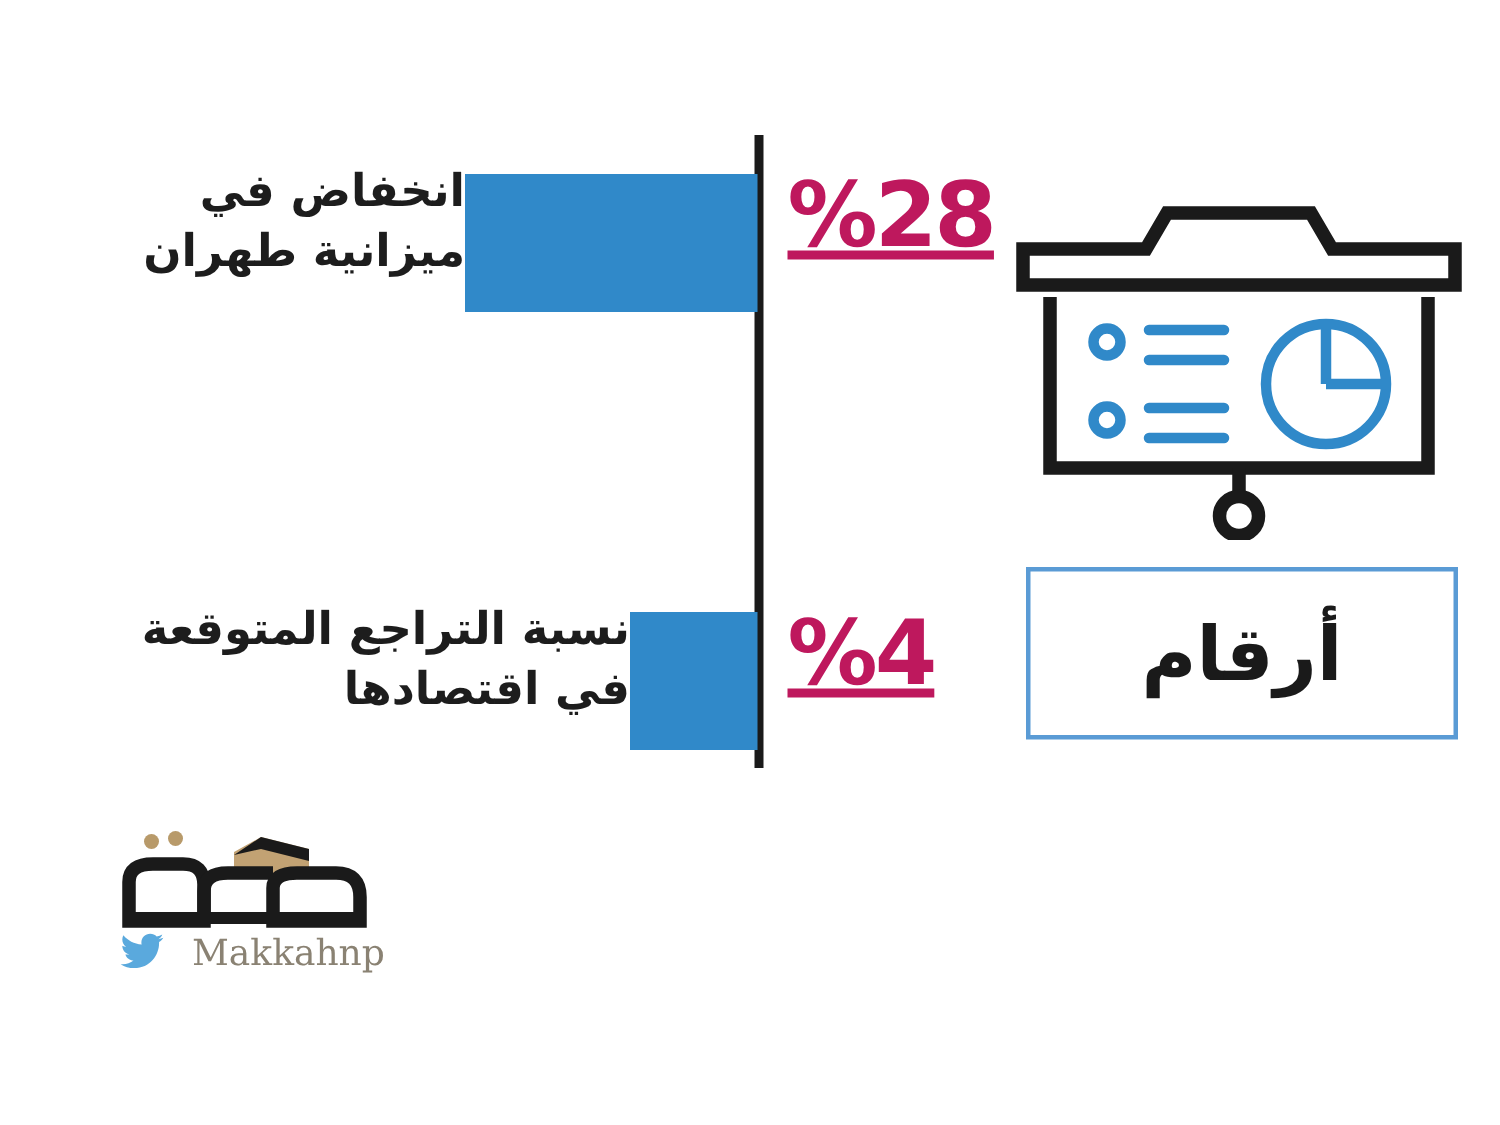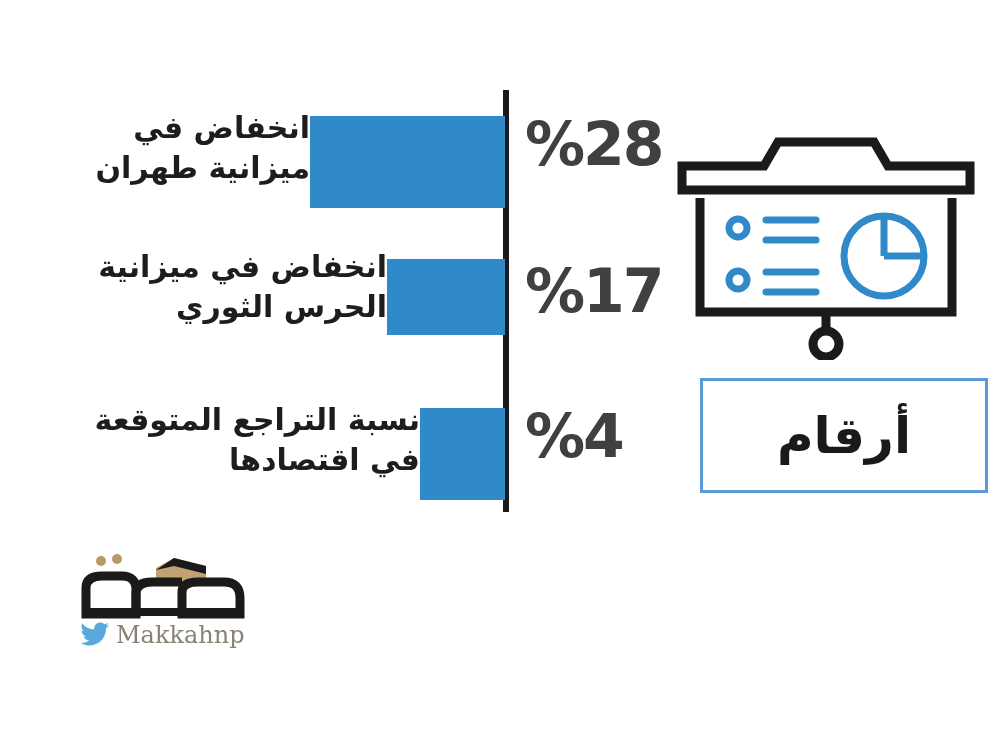--- a/index.html
+++ b/index.html
@@ -81,23 +81,24 @@
 
   
   .row-value {
     position: absolute;
     top: 6px;
     left: 525px;
     font-family: "DejaVu Sans", "Liberation Sans", sans-serif;
     font-size: 60px;
     font-weight: 900;
     letter-spacing: -2px;
-    color: #404040;
+    color: #be185d;
     line-height: 1;
     direction: ltr;
+    text-decoration: underline;
   }
   #row-1 .row-value { top: 14px; }
   #row-2 .row-value { top: 6px; }
 
   
   #right-panel {
     position: absolute;
     left: 672px;
     top: 120px;
     width: 312px;
@@ -114,21 +115,20 @@
     position: absolute;
     left: 12px;
     top: 258px;
     width: 288px;
     height: 115px;
     border: 3px solid #5a9bd5;
     background: #ffffff;
     display: flex;
     align-items: center;
     justify-content: center;
-    margin-left: 16px;
   }
   #caption-text {
     font-family: "DejaVu Sans", "Liberation Sans", sans-serif;
     font-size: 50px;
     font-weight: 700;
     color: #1a1a1a;
     direction: rtl;
     line-height: 1;
     letter-spacing: -1px;
   }
@@ -147,21 +147,21 @@
     top: 0;
     width: 180px;
     height: 72px;
   }
   #logo-handle {
     position: absolute;
     left: 2px;
     top: 74px;
     display: flex;
     align-items: center;
-    gap: 6px;
+    gap: 18px;
   }
   #twitter-bird { width: 30px; height: 26px; display: block; }
   #handle-text {
     font-family: "DejaVu Serif", "Liberation Serif", serif;
     font-size: 24px;
     color: #8a8273;
     line-height: 1;
   }
 </style>
 </head>
@@ -171,26 +171,20 @@
 
   <div id="axis-line"></div>
 
   <div class="chart-row" id="row-0">
     <div class="row-label">انخفاض في
 ميزانية طهران</div>
     <div class="bar"></div>
     <div class="row-value">%28</div>
   </div>
 
-  <div class="chart-row" id="row-1">
-    <div class="row-label">انخفاض في ميزانية
-الحرس الثوري</div>
-    <div class="bar"></div>
-    <div class="row-value">%17</div>
-  </div>
 
   <div class="chart-row" id="row-2">
     <div class="row-label">نسبة التراجع المتوقعة
 في اقتصادها</div>
     <div class="bar"></div>
     <div class="row-value">%4</div>
   </div>
 
 </div>
 

